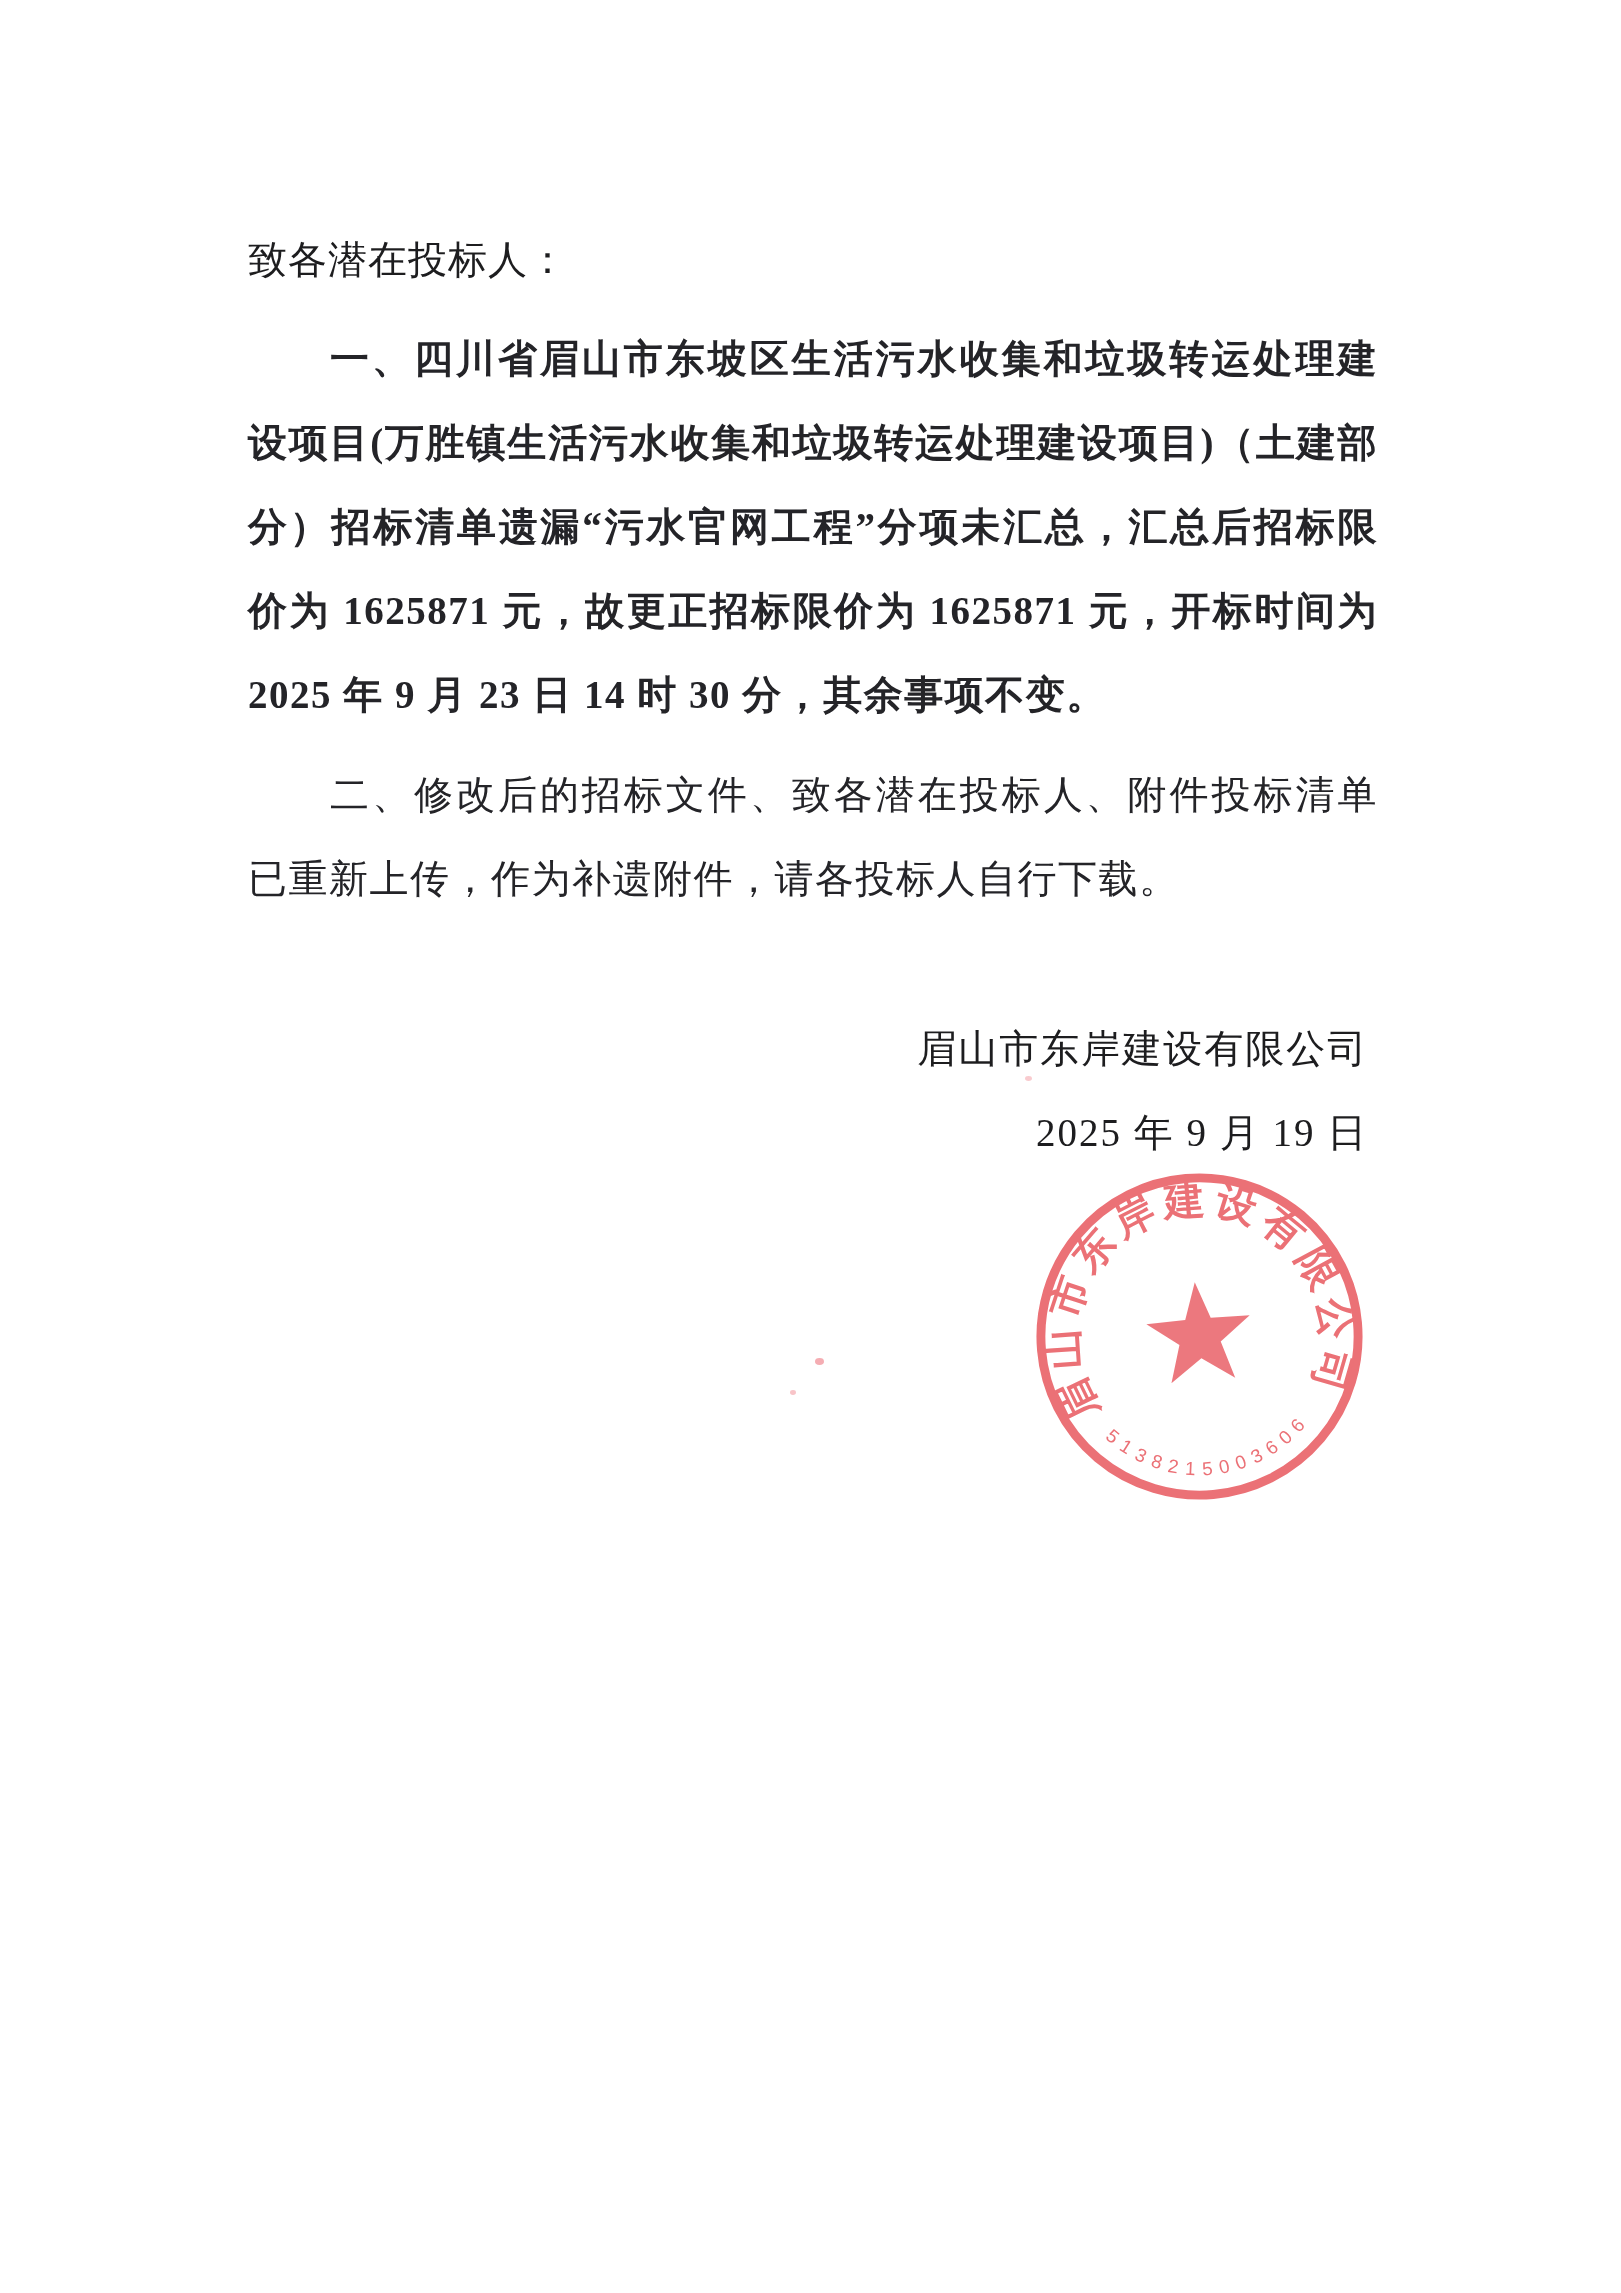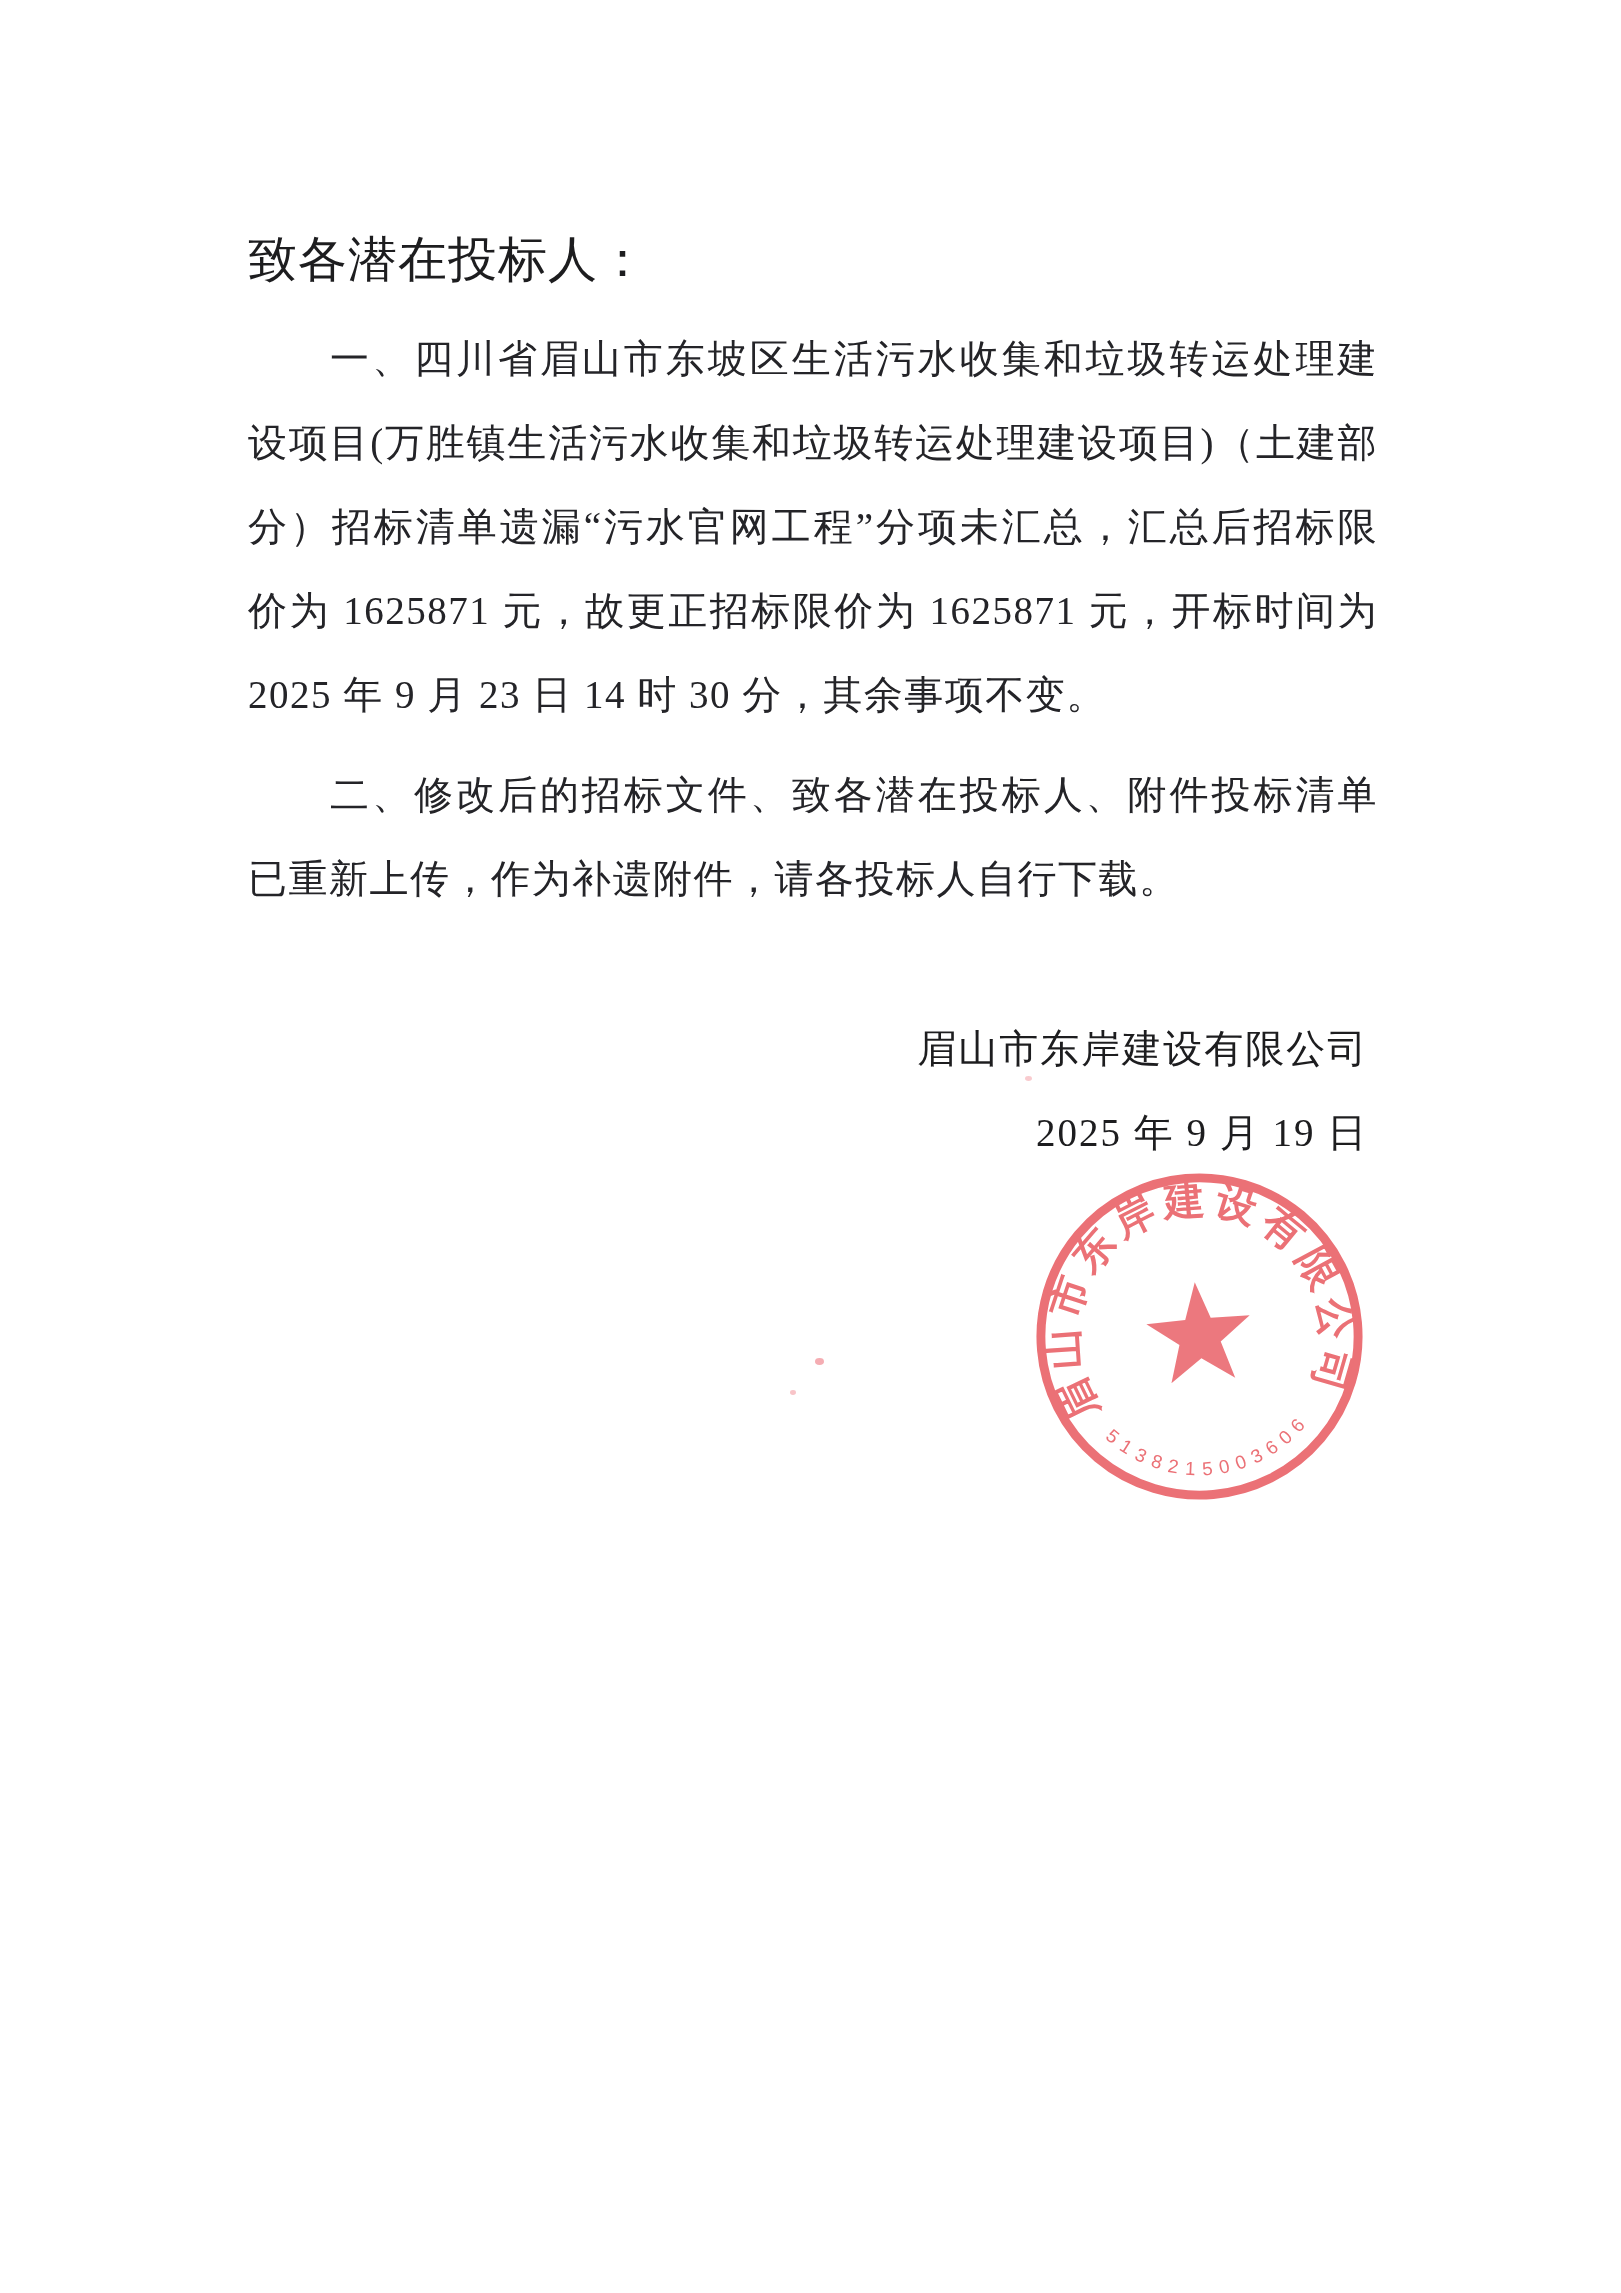--- a/index.html
+++ b/index.html
@@ -21,35 +21,35 @@
   }
   .title {
     text-align: center;
     font-weight: bold;
     font-size: 45px;
     line-height: 90px;
     letter-spacing: 1px;
     color: #222226;
   }
   .salutation {
-    font-size: 49px;
+    font-size: 39px;
     line-height: 61px;
     margin-top: 7.8px;
     letter-spacing: 1px;
   }
   .para {
     font-size: 39px;
     line-height: 84px;
     text-indent: 82px;
     text-align: justify;
     text-align-last: left;
     letter-spacing: 1.5px;
     color: #242428;
   }
-  .para.first { margin-top: 27.4px; }
+  .para.first { margin-top: 27.4px; font-weight: bold; }
   .para.second { margin-top: 15.7px; }
   .signature-block {
     margin-top: 86px;
     text-align: right;
     padding-right: 9.8px;
     position: relative;
     z-index: 1;
   }
   .signature-company {
     font-size: 39px;

